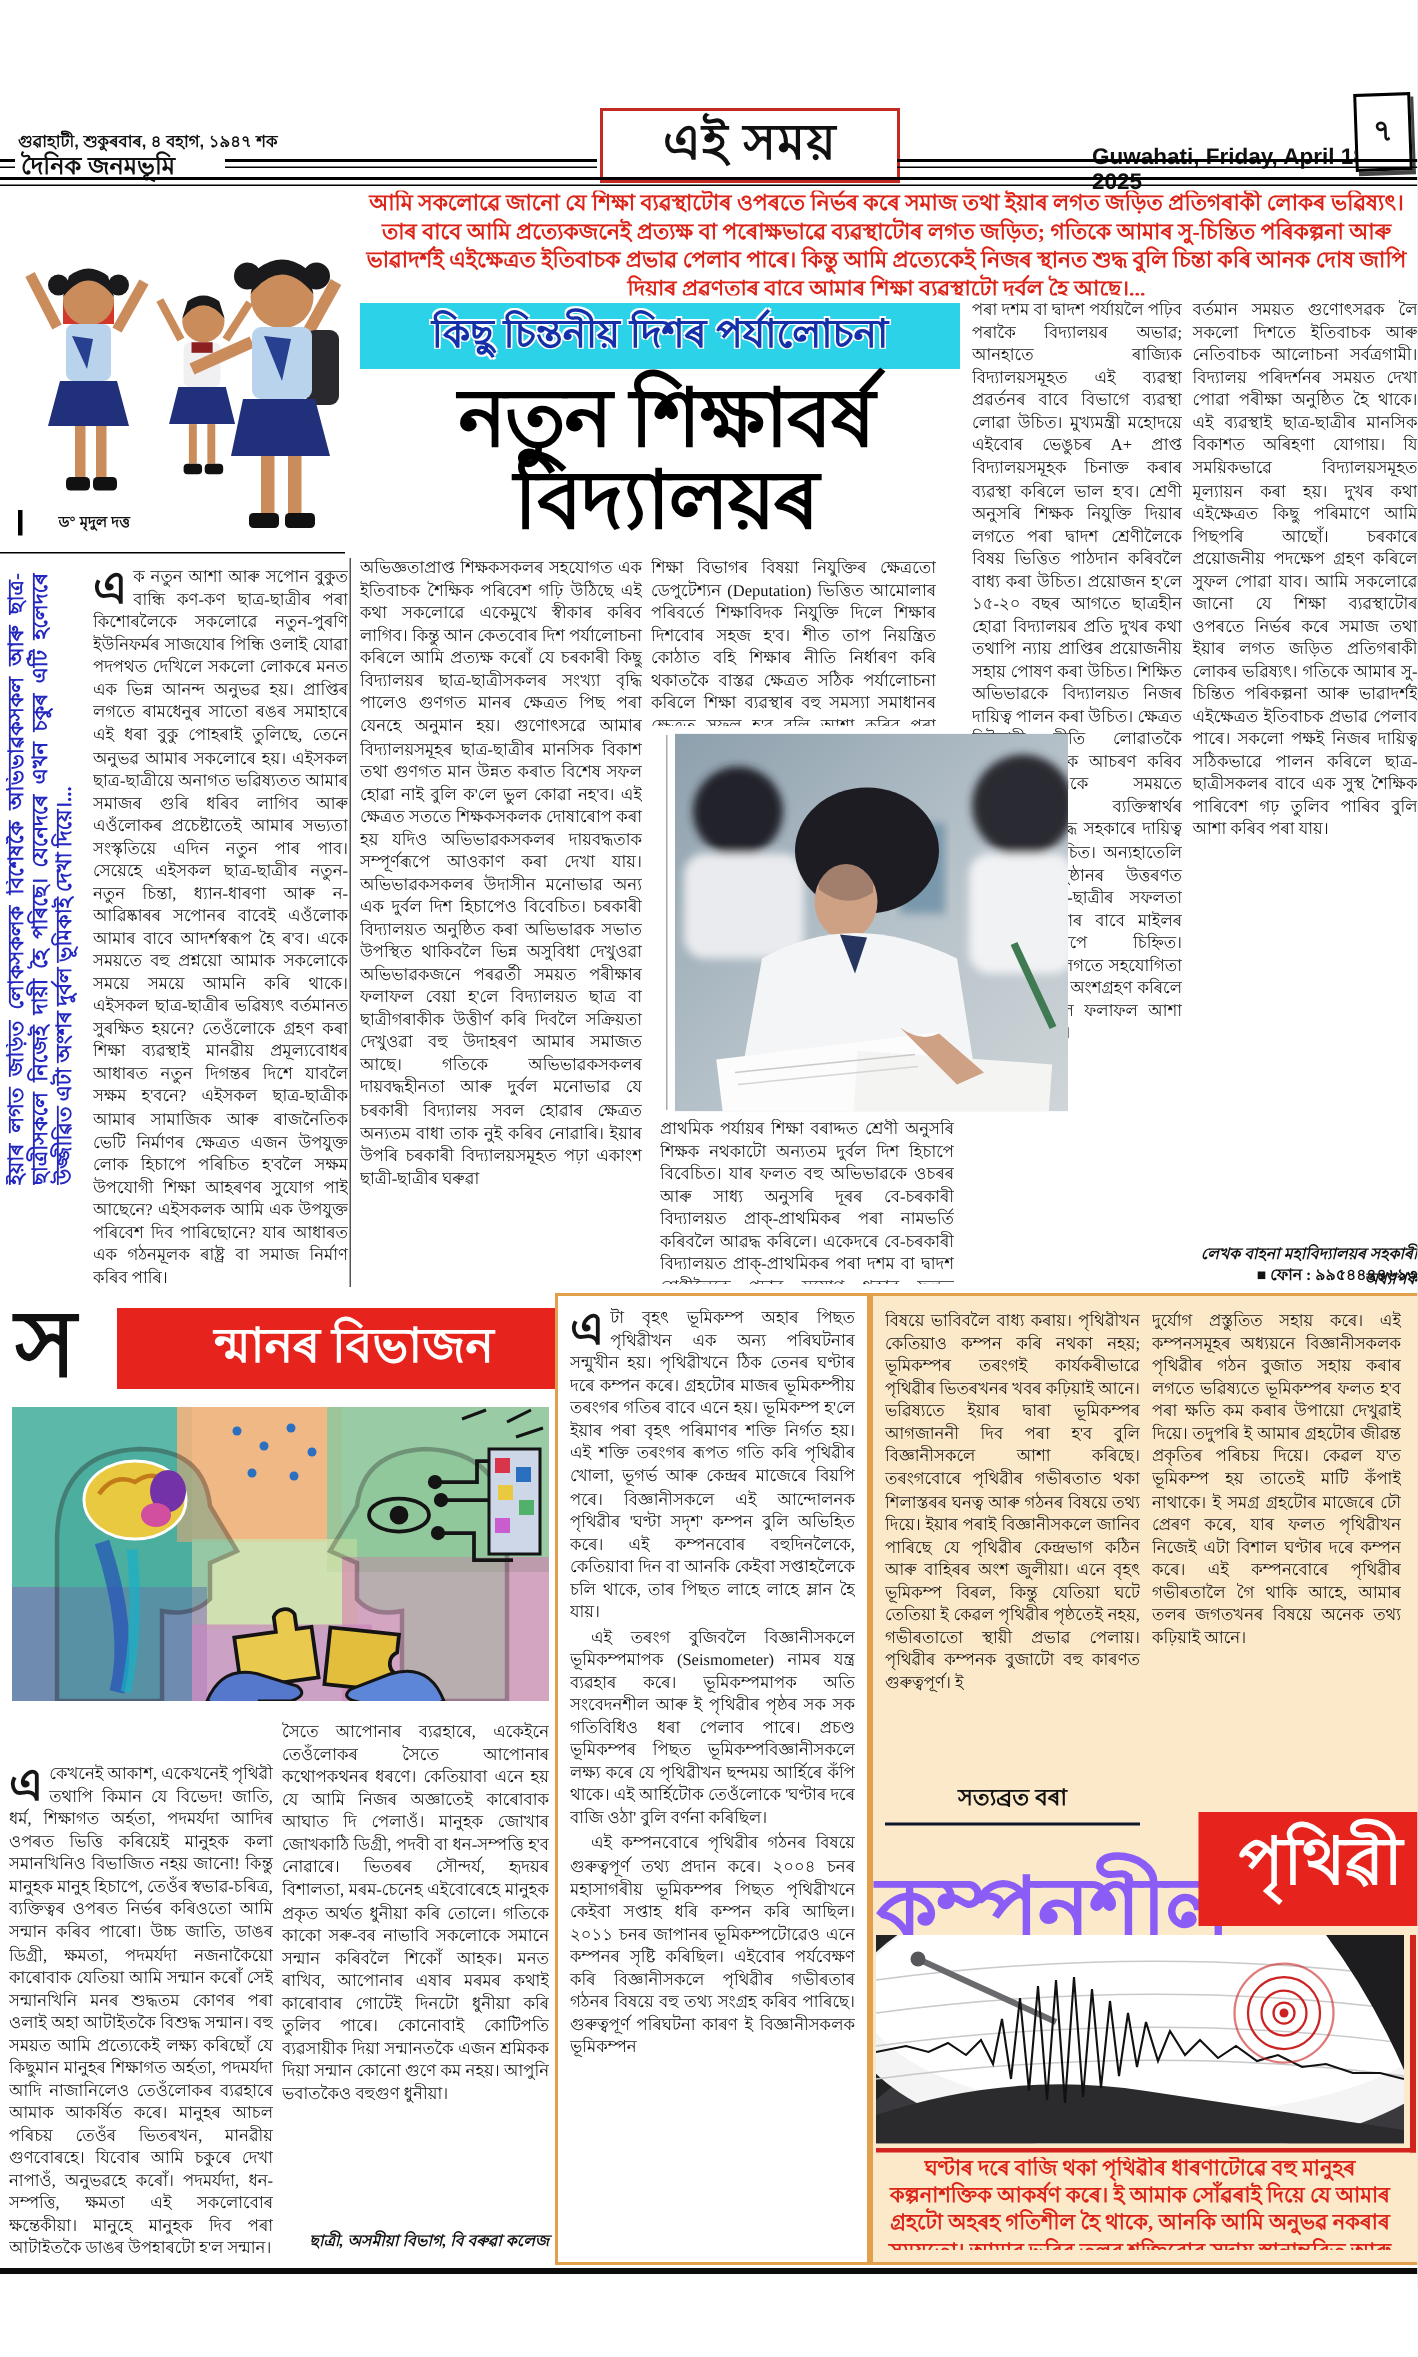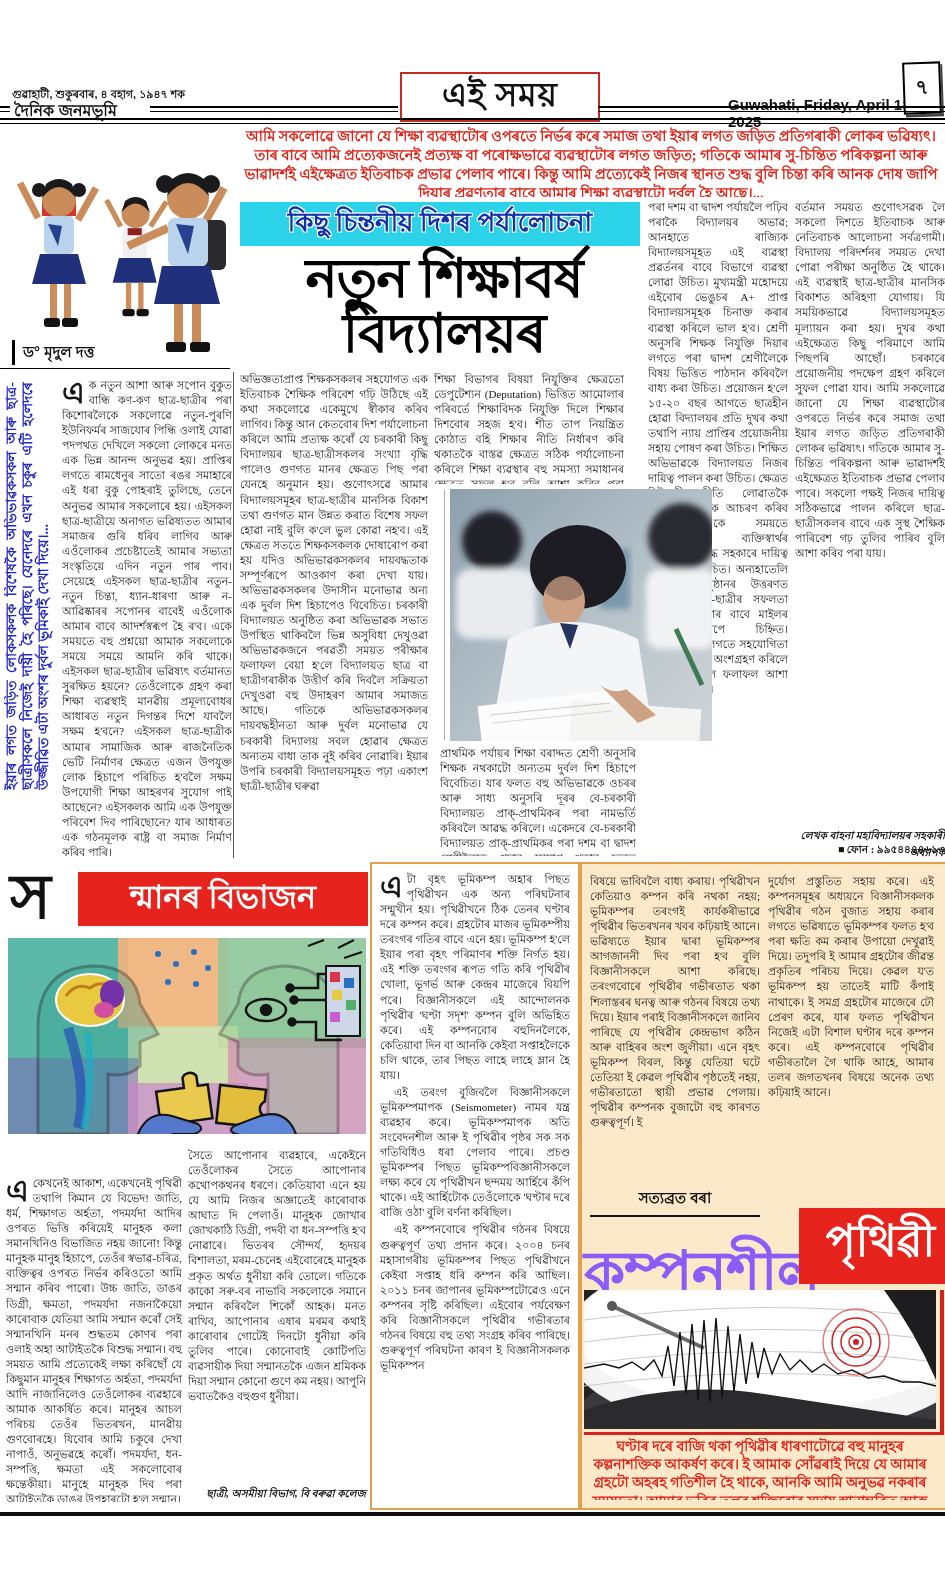--- a/index.html
+++ b/index.html
@@ -17,22 +17,22 @@
   .pagenum{border:2px solid #000;box-shadow:2px 3px 0 #444;transform:rotate(-2deg);
            display:flex;align-items:center;justify-content:center;font-size:20px;font-weight:bold;background:#fff;}
   .brand{font-weight:bold;font-size:16px;font-family:"Liberation Sans",sans-serif;}
   .dbl{border-top:2px solid #000;border-bottom:1px solid #000;height:3px;}
   
   .intro-red{color:#dd2419;font-weight:bold;font-size:14.5px;line-height:1.3;text-align:center;}
   .kicker{background:#2bd2e8;color:#1430a8;font-weight:bold;font-size:26px;display:flex;
           align-items:center;justify-content:center;
           text-shadow:1px 1px 0 #fff,-1px -1px 0 #fff,1px -1px 0 #fff,-1px 1px 0 #fff;}
   .headline{font-weight:bold;color:#000;font-size:54px;line-height:1.02;text-align:center;letter-spacing:-1px;}
-  .byline{font-family:"Liberation Sans",sans-serif;font-weight:bold;font-size:15px;
-          border-left:3px solid #000;padding-left:8px;}
+  .byline{font-family:"Liberation Sans",sans-serif;font-weight:bold;font-size:10px;
+          border-left:3px solid #000;padding-left:24px;}
   .pullq{color:#2428c0;font-weight:bold;font-size:14px;line-height:1.15;
          writing-mode:vertical-rl;transform:rotate(180deg);text-align:justify;overflow:hidden;}
   .credit{font-style:italic;font-weight:bold;font-size:10.5px;text-align:right;}
   .phone{font-weight:bold;font-size:10.5px;text-align:right;}
   
   .bigS{font-size:62px;font-weight:bold;line-height:1;}
   .redbanner{background:#e6231d;color:#fff;font-weight:bold;font-size:32px;display:flex;
              align-items:center;justify-content:center;}
   .author-c{font-family:"Liberation Sans",sans-serif;font-weight:bold;font-size:15px;text-align:center;
             border-bottom:2px solid #000;padding-bottom:5px;}
@@ -184,21 +184,21 @@
       <rect x="30" y="208" width="150" height="50" fill="#fcfcfc" transform="rotate(-7 105 233)"></rect>
       <rect x="120" y="216" width="130" height="46" fill="#f4f4f2" transform="rotate(4 185 239)"></rect>
       <line x1="40" y1="226" x2="160" y2="214" stroke="#c9c9c9" stroke-width="1"></line>
       <line x1="42" y1="234" x2="162" y2="222" stroke="#d5d5d5" stroke-width="1"></line>
       <path d="M150 196 q14 10 26 4 l30 26 l-18 8 z" fill="#cfa184"></path>
     </svg>
   </div>
   <div class="abs rule-v" style="left:444px;top:490px;height:250px;background:#aaa;"></div>
 
   <div class="abs bigS" style="left:10px;top:866px;">স</div>
-  <div class="abs redbanner" style="left:78px;top:872px;width:290px;height:54px;">
+  <div class="abs redbanner" style="left:78px;top:872px;width:290px;height:54px;padding-left:13px;">
     <span>ন্মানৰ বিভাজন</span>
   </div>
 
   <div class="abs" style="left:8px;top:938px;width:358px;height:196px;overflow:hidden;">
     <svg width="358" height="196" viewBox="0 0 358 196">
       <rect width="358" height="196" fill="#cfe3d8"></rect>
       <rect x="0" y="0" width="120" height="196" fill="#3fae9d" opacity="0.8"></rect>
       <rect x="110" y="0" width="110" height="90" fill="#f2b27c" opacity="0.9"></rect>
       <rect x="210" y="0" width="148" height="110" fill="#8fc79c" opacity="0.85"></rect>
       <rect x="120" y="88" width="110" height="60" fill="#cfe0a8" opacity="0.8"></rect>

